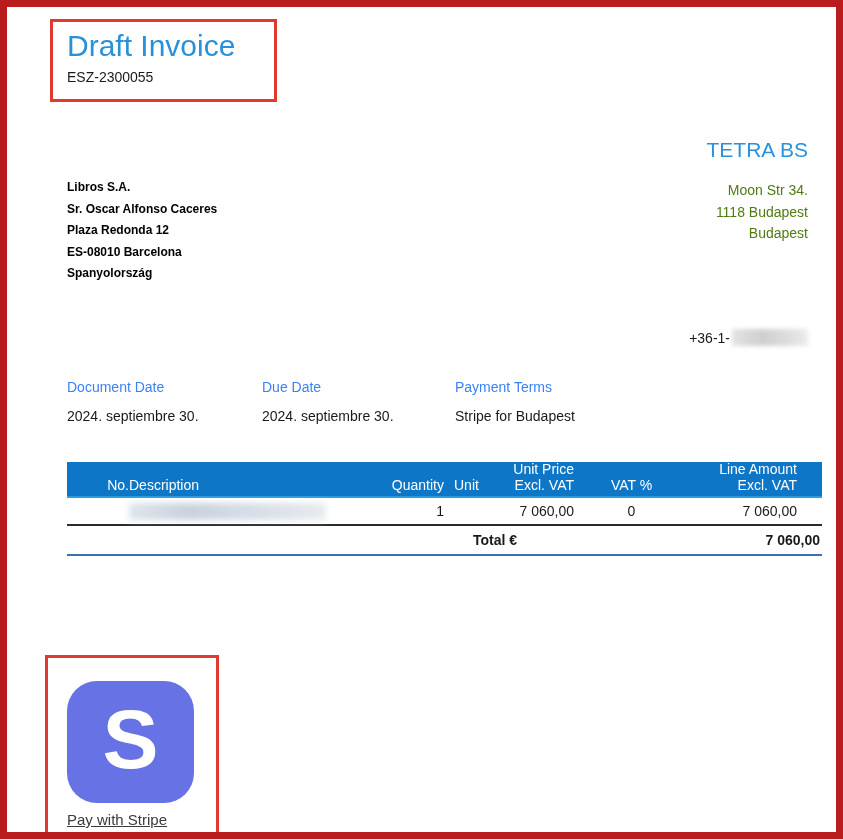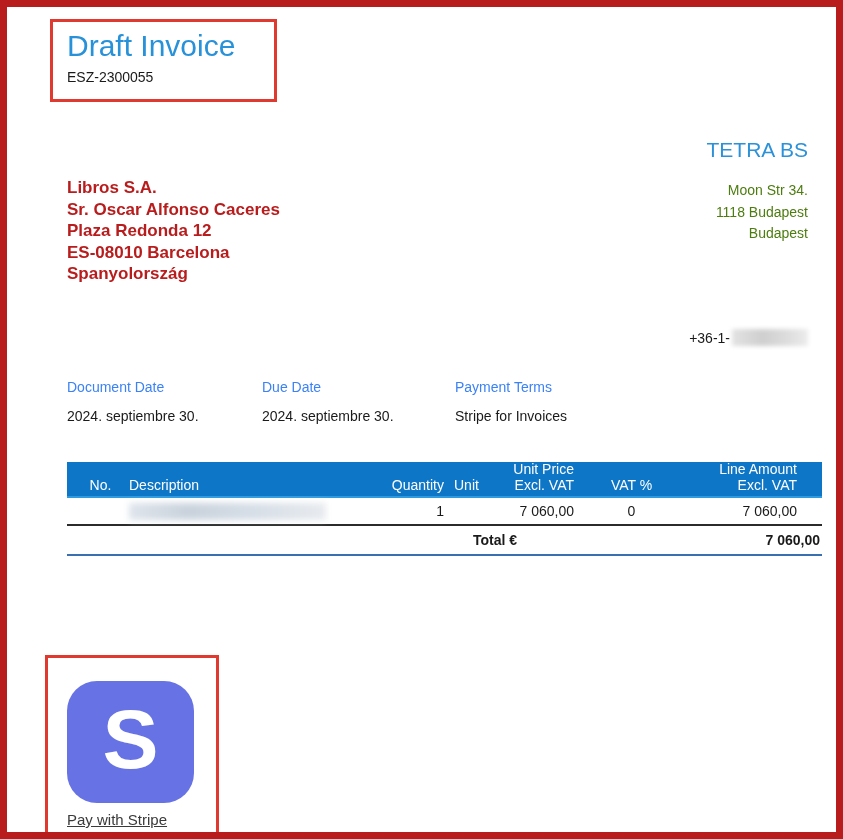--- a/index.html
+++ b/index.html
@@ -17,40 +17,40 @@
   .doc-number{position:absolute;left:60px;top:62px;font-size:14px;color:#1a1a1a;}
 
   
   .company-name{position:absolute;right:28px;top:131px;font-size:21px;font-weight:300;color:#2b91d8;text-align:right;}
   .company-address{position:absolute;right:28px;top:173px;font-size:14px;line-height:21.6px;text-align:right;color:#4d7c0f;}
   .company-phone{position:absolute;right:28px;top:322px;font-size:14px;color:#1a1a1a;display:flex;align-items:center;}
   .phone-blur{display:inline-block;width:76px;height:17px;margin-left:2px;
               background:linear-gradient(90deg,#e3e3e3,#cfcfcf 40%,#dedede 75%,#ececec);filter:blur(2px);}
 
   
-  .bill-to{position:absolute;left:60px;top:170px;font-size:17px;font-weight:bold;line-height:21.6px;color:#b91c1c;}
+  .bill-to{position:absolute;left:60px;top:170px;font-size:12px;font-weight:bold;line-height:21.6px;color:#000000;}
   .bill-to div{white-space:nowrap;}
 
   
   .info-fields{position:absolute;left:60px;top:372px;width:720px;}
   .info-col{position:absolute;top:0;}
   .info-col .lbl{font-size:14px;color:#3b82f6;}
   .info-col .val{font-size:14px;color:#1a1a1a;margin-top:13px;}
   .info-col.c0{left:0;}
   .info-col.c1{left:195px;}
   .info-col.c2{left:388px;}
 
   
   .inv-table{position:absolute;left:60px;top:455px;width:755px;font-size:14px;}
   .t-head{display:flex;background:#0e76c6;color:#fff;height:36px;align-items:flex-end;
           padding-bottom:3px;box-sizing:border-box;border-bottom:2px solid #2e9be0;}
   .t-row{display:flex;align-items:center;height:26px;border-bottom:2px solid #2b2b2b;}
   .t-total{display:flex;align-items:center;height:28px;border-bottom:2px solid #3a6fb0;font-weight:bold;}
   .col{box-sizing:border-box;}
-  .col.no{width:62px;padding-left:5px;text-align:center;}
+  .col.no{width:62px;padding-left:5px;text-align:right;}
   .col.desc{width:200px;text-align:left;}
   .col.qty{width:115px;text-align:right;}
   .col.unit{width:50px;padding-left:10px;text-align:left;}
   .col.price{width:80px;text-align:right;}
   .col.vat{width:115px;text-align:center;}
   .col.amount{width:110px;padding-right:2px;text-align:right;}
   .two-line span{display:block;line-height:16px;}
   .desc-blur{width:197px;height:17px;margin-left:0;
              background:linear-gradient(90deg,#dfe5ec,#c9d2dc 30%,#d5dde6 60%,#e8ebef);filter:blur(3px);}
   .total-spacer{width:285px;}
@@ -98,21 +98,21 @@
     <div class="info-col c0">
       <div class="lbl">Document Date</div>
       <div class="val">2024. septiembre 30.</div>
     </div>
     <div class="info-col c1">
       <div class="lbl">Due Date</div>
       <div class="val">2024. septiembre 30.</div>
     </div>
     <div class="info-col c2">
       <div class="lbl">Payment Terms</div>
-      <div class="val">Stripe for Invoices</div>
+      <div class="val">Stripe for Budapest</div>
     </div>
   </div>
 
   <div class="inv-table">
     <div class="t-head">
       <div class="col no">No.</div>
       <div class="col desc">Description</div>
       <div class="col qty">Quantity</div>
       <div class="col unit">Unit</div>
       <div class="col price two-line">

